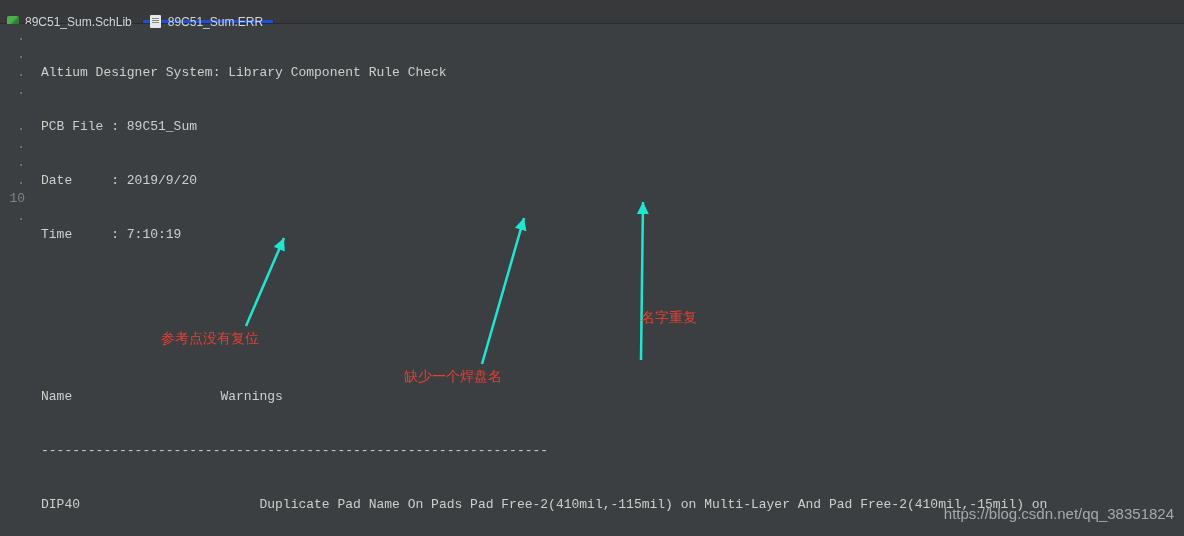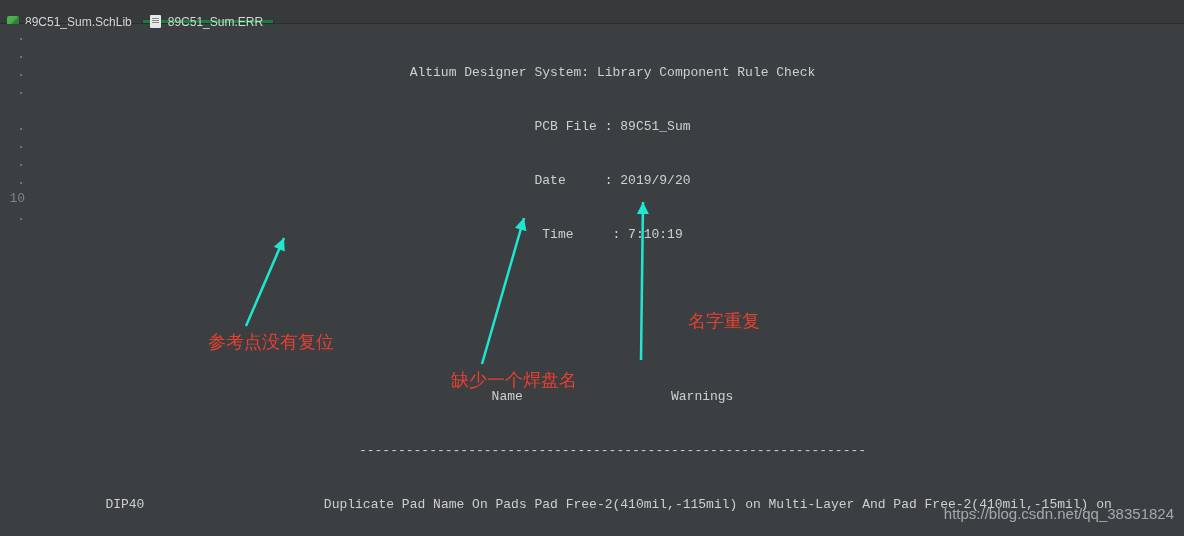--- a/index.html
+++ b/index.html
@@ -27,21 +27,21 @@
     gap: 5px;
     background: #37393b;
     border-right: 1px solid #2a2c2e;
     color: #d4d6d4;
     font-family: "Segoe UI", Tahoma, sans-serif;
     font-size: 12px;
     cursor: pointer;
     margin-top: 20px;
   }
   .tab.active {
-    background: #15803d;
+    background: #1d4ed8;
   }
   .tab-icon {
     width: 14px; height: 14px;
     display: flex; align-items: center; justify-content: center;
   }
   .tab-icon-sch { background: linear-gradient(135deg,#4caf50 40%,#2e7d32 60%); border-radius:2px; width:12px; height:12px; }
   .tab-icon-pcb {
     width: 12px; height: 12px;
     border-radius: 2px;
     background: #3a3d40;
@@ -78,43 +78,41 @@
     line-height: 18px;
     user-select: none;
   }
   .content {
     flex: 1;
     padding: 4px 0 0 8px;
     line-height: 18px;
     white-space: pre;
     position: relative;
     overflow: hidden;
-    text-align: center;
   }
   .line { height: 18px; }
 
   
   .annotation-layer {
     position: absolute;
     top: 24px; left: 33px; right: 0; bottom: 0;
     pointer-events: none;
   }
   .arrow {
     position: absolute;
     pointer-events: none;
   }
   .arrow svg { display:block; }
   .ann-text {
     position: absolute;
     font-family: Liberation Mono, monospace;
-    font-size: 18px;
+    font-size: 14px;
     color: #e83f30;
     white-space: nowrap;
     pointer-events: none;
-    padding-left: 47px;
   }
 
   .watermark {
     position: absolute;
     right: 10px;
     bottom: 14px;
     color: #c9cccc;
     font-family: "Segoe UI", Tahoma, sans-serif;
     font-size: 15px;
     opacity: 0.75;

